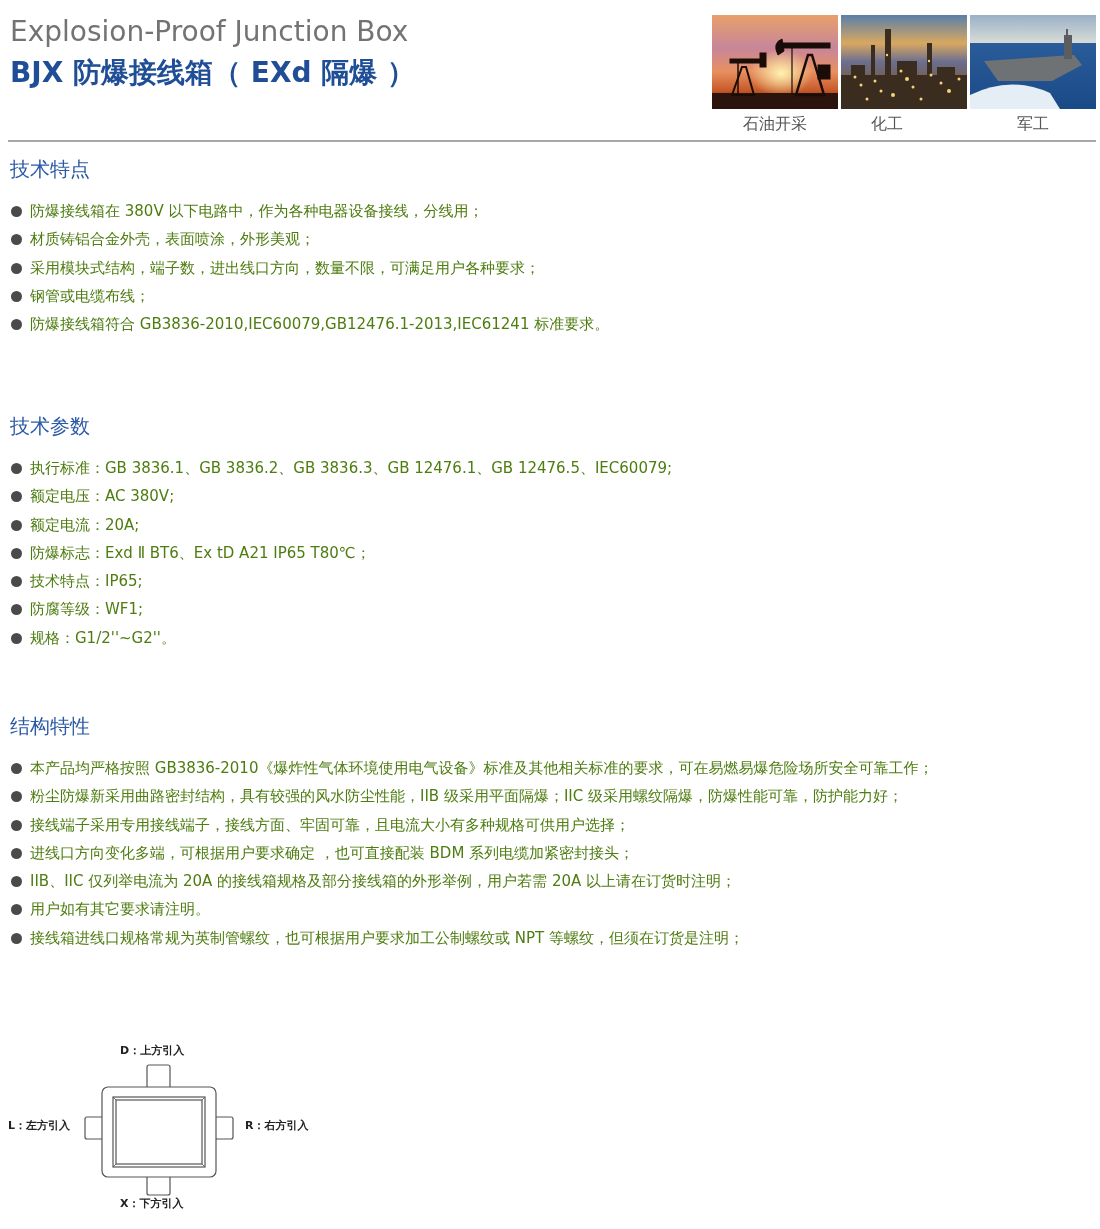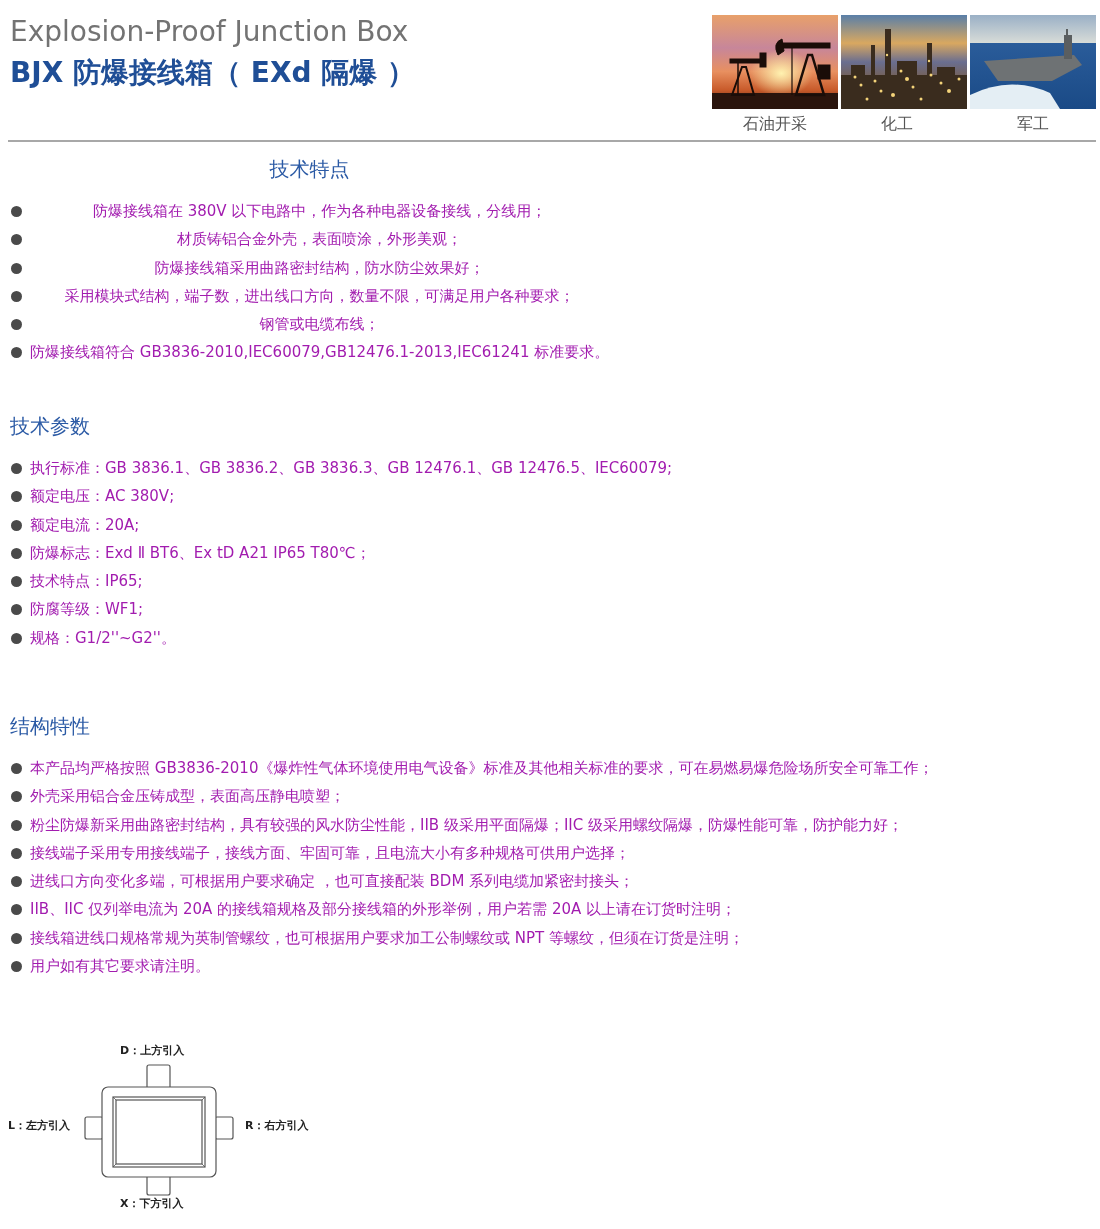--- a/index.html
+++ b/index.html
@@ -29,21 +29,21 @@
       position: absolute; left: 8px; top: 140px; width: 1088px; height: 2px;
       background: #a8a8a8;
     }
     .section { position: absolute; left: 10px; }
     .section-title {
       font-size: 20px; color: #2b5aa5; line-height: 28px; margin: 0 0 14px 0;
       font-weight: normal;
     }
     .bullets { list-style: none; margin: 0; padding: 0; }
     .bullets li {
-      font-size: 15px; line-height: 28.3px; color: #a21caf; white-space: nowrap;
+      font-size: 15px; line-height: 28.3px; color: #4d7c0f; white-space: nowrap;
       position: relative; padding-left: 20px;
     }
     .bullets li::before {
       content: ""; position: absolute; left: 1px; top: 9px;
       width: 11px; height: 11px; border-radius: 50%; background: #4a4a4a;
     }
     .diagram { position: absolute; left: 0; top: 1035px; width: 340px; height: 194px; padding-left: 28px; }
     .diag-label {
       position: absolute; font-size: 11px; font-weight: bold; color: #222;
       white-space: nowrap; line-height: 14px;
@@ -123,21 +123,21 @@
           <circle cx="100" cy="68" r="1.5"></circle>
         <circle cx="108" cy="76" r="2"></circle>
           <circle cx="118" cy="64" r="1.5"></circle>
         <circle cx="80" cy="84" r="1.5"></circle>
           <circle cx="26" cy="84" r="1.5"></circle>
         <circle cx="46" cy="40" r="1.2"></circle>
           <circle cx="88" cy="46" r="1.2"></circle>
       </g>
     </svg>
   </div>
-  <div class="photo-caption" style="left:122px;">化工</div>
+  <div class="photo-caption" style="left:112px;">化工</div>
 
   <div class="photo" style="left:258px;">
     <svg width="126" height="94" viewBox="0 0 126 94">
       <defs>
         <linearGradient id="sky3" x1="0" y1="0" x2="0" y2="1">
           <stop offset="0" stop-color="#9ab0c6"></stop>
           <stop offset="1" stop-color="#d8dcd8"></stop>
         </linearGradient>
         <linearGradient id="sea3" x1="0" y1="0" x2="0" y2="1">
           <stop offset="0" stop-color="#2a5c9a"></stop>
@@ -150,26 +150,25 @@
       <path d="M14,46 L104,40 L112,50 L82,66 L28,66 Z" fill="#6e7274"></path>
       <rect x="94" y="20" width="8" height="24" fill="#5a5e60"></rect>
       <rect x="96" y="14" width="2" height="8" fill="#5a5e60"></rect>
     </svg>
   </div>
   <div class="photo-caption" style="left:258px;">军工</div>
 </div>
 
 <div class="rule"></div>
 
-<div class="section" style="top:155px;text-align:center;">
+<div class="section" style="top:155px;">
   <h2 class="section-title">技术特点</h2>
   <ul class="bullets">
     <li>防爆接线箱在 380V 以下电路中，作为各种电器设备接线，分线用；</li>
     <li>材质铸铝合金外壳，表面喷涂，外形美观；</li>
-    <li>防爆接线箱采用曲路密封结构，防水防尘效果好；</li>
     <li>采用模块式结构，端子数，进出线口方向，数量不限，可满足用户各种要求；</li>
     <li>钢管或电缆布线；</li>
     <li>防爆接线箱符合 GB3836-2010,IEC60079,GB12476.1-2013,IEC61241 标准要求。</li>
   </ul>
 </div>
 
 <div class="section" style="top:412px;">
   <h2 class="section-title">技术参数</h2>
   <ul class="bullets">
     <li>执行标准：GB 3836.1、GB 3836.2、GB 3836.3、GB 12476.1、GB 12476.5、IEC60079;</li>
@@ -179,27 +178,26 @@
     <li>技术特点：IP65;</li>
     <li>防腐等级：WF1;</li>
     <li>规格：G1/2''~G2''。</li>
   </ul>
 </div>
 
 <div class="section" style="top:712px;">
   <h2 class="section-title">结构特性</h2>
   <ul class="bullets">
     <li>本产品均严格按照 GB3836-2010《爆炸性气体环境使用电气设备》标准及其他相关标准的要求，可在易燃易爆危险场所安全可靠工作；</li>
-    <li>外壳采用铝合金压铸成型，表面高压静电喷塑；</li>
     <li>粉尘防爆新采用曲路密封结构，具有较强的风水防尘性能，IIB 级采用平面隔爆；IIC 级采用螺纹隔爆，防爆性能可靠，防护能力好；</li>
     <li>接线端子采用专用接线端子，接线方面、牢固可靠，且电流大小有多种规格可供用户选择；</li>
     <li>进线口方向变化多端，可根据用户要求确定 ，也可直接配装 BDM 系列电缆加紧密封接头；</li>
     <li>IIB、IIC 仅列举电流为 20A 的接线箱规格及部分接线箱的外形举例，用户若需 20A 以上请在订货时注明；</li>
+    <li>用户如有其它要求请注明。</li>
     <li>接线箱进线口规格常规为英制管螺纹，也可根据用户要求加工公制螺纹或 NPT 等螺纹，但须在订货是注明；</li>
-    <li>用户如有其它要求请注明。</li>
   </ul>
 </div>
 
 <div class="diagram">
   <svg width="340" height="194" viewBox="0 0 340 194" style="position:absolute;left:0;top:0;">
     <g fill="#ffffff" stroke="#555" stroke-width="1.2">
 
       <rect x="147" y="30" width="23" height="24" rx="2"></rect>
 
       <rect x="147" y="140" width="23" height="20" rx="2"></rect>

